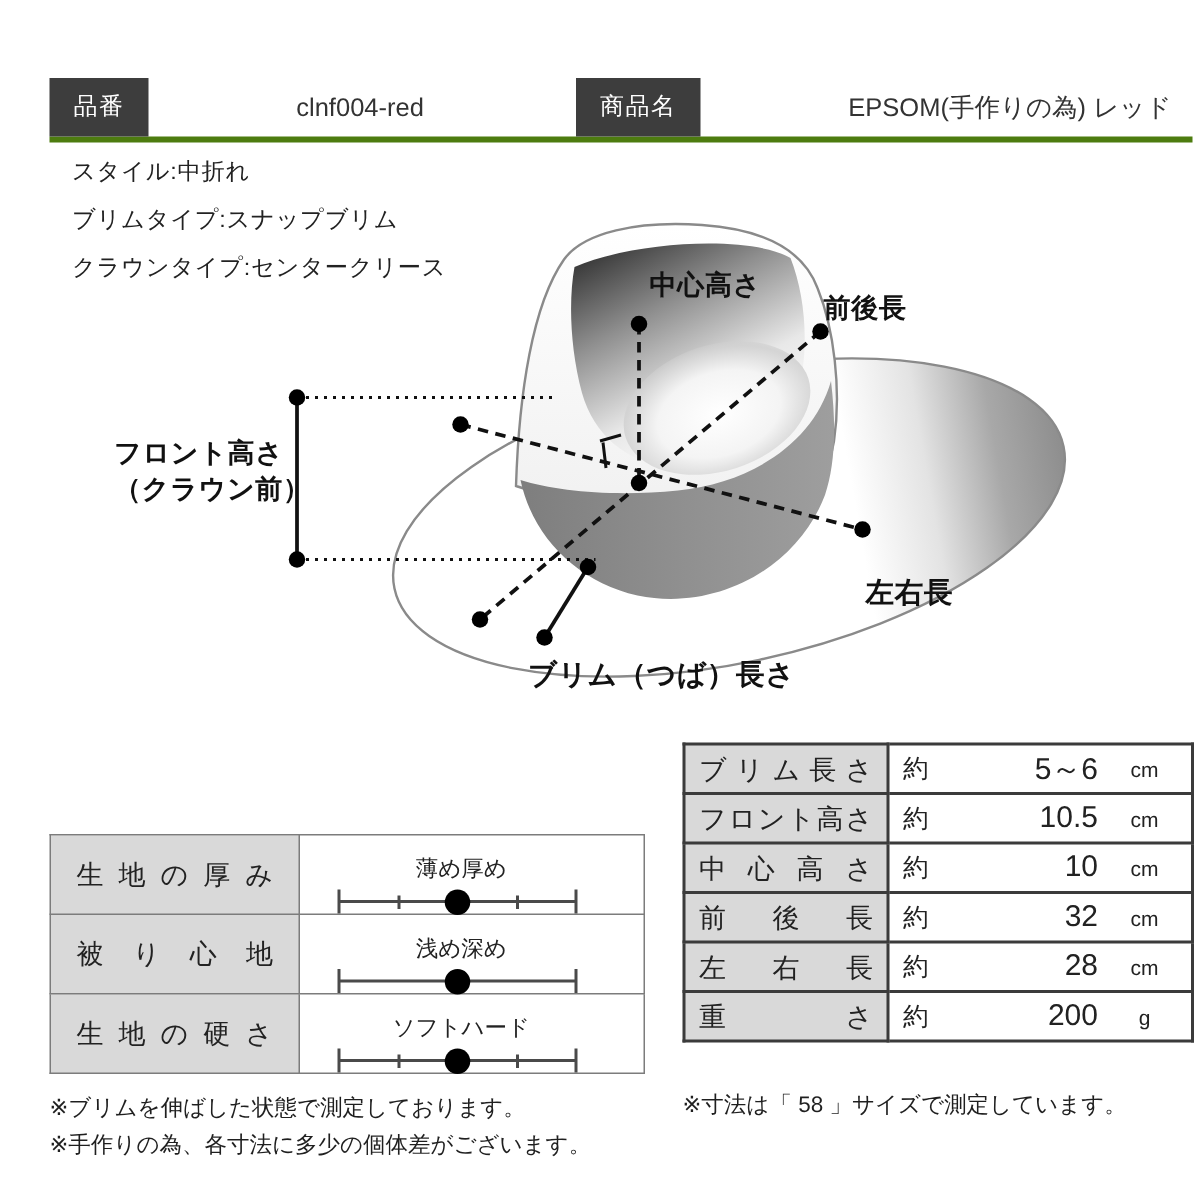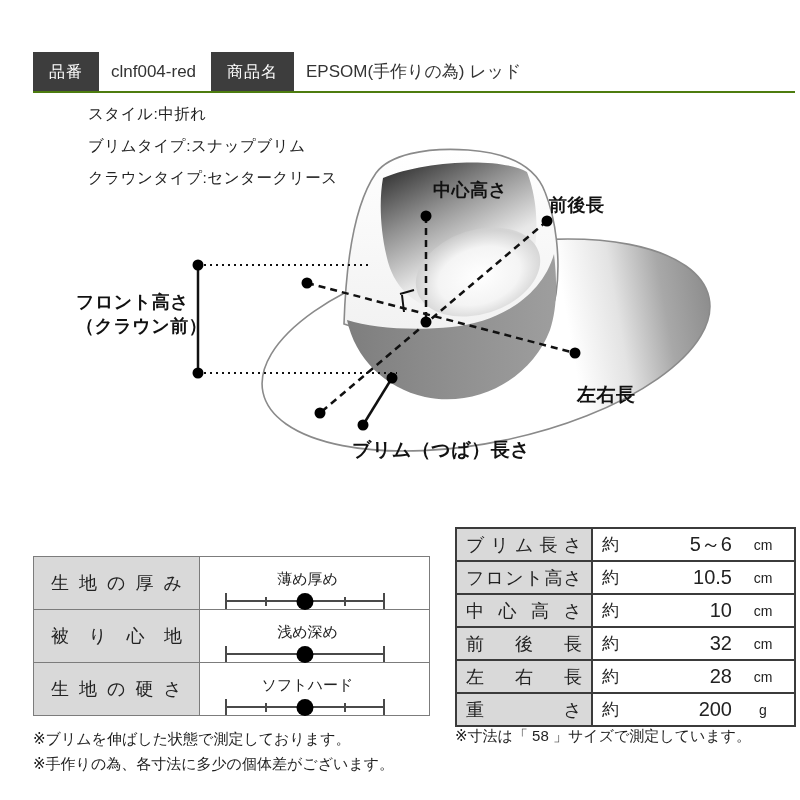--- a/index.html
+++ b/index.html
@@ -1,28 +1,28 @@
 <!DOCTYPE html>
 <html><head>
 <meta charset="utf-8">
 <style>
   html,body{margin:0;padding:0;background:#fff;}
   .page{position:relative;width:800px;height:800px;background:#ffffff;overflow:hidden;
         font-family:"Liberation Sans","DejaVu Sans",sans-serif;color:#222;}
 
   
   .header{position:absolute;left:33px;top:50px;width:762px;height:41px;
-          border-bottom:2px solid #4d7c0f;display:flex;align-items:flex-end;}
+          border-bottom:4px solid #4d7c0f;display:flex;align-items:flex-end;justify-content:space-between;}
   .tag{display:inline-block;height:39px;line-height:39px;padding:0 16px;background:#3d3d3d;
        color:#fff;font-size:16px;letter-spacing:1px;}
   .hval{height:39px;line-height:39px;font-size:17px;color:#333;margin:0 14px 0 12px;min-width:86px;}
 
   
   .specs{position:absolute;left:48px;top:104px;font-size:15.5px;color:#222;}
-  .specs div{margin-bottom:11px;letter-spacing:.5px;margin-left:40px;}
+  .specs div{margin-bottom:11px;letter-spacing:.5px;}
 
   
   .hat-svg{position:absolute;left:185px;top:145px;}
   .dlabel{position:absolute;font-size:18px;font-weight:bold;color:#111;white-space:nowrap;letter-spacing:.5px;}
   #lbl-center{left:433px;top:178px;}
   #lbl-frontback{left:549px;top:193px;}
   #lbl-frontheight{left:76px;top:290px;line-height:24px;}
   #lbl-leftright{left:577px;top:382px;font-size:19px;}
   #lbl-brimlen{left:352px;top:437px;font-size:19px;}
 
@@ -32,21 +32,21 @@
   .fit-table th{width:131px;background:#d9d9d9;font-size:18px;font-weight:normal;color:#222;
                 text-align:justify;text-align-last:justify;padding:0 17px;}
   .slider{padding:6px 0 0 0;}
   .slider-labels{display:flex;justify-content:center;font-size:15px;color:#222;padding:0 21px 0 7px;}
   .track{margin:11px 45px 0 26px;position:relative;border-top:2px solid #4a4a4a;}
   .tick{position:absolute;width:2px;height:9px;top:-5.5px;background:#4a4a4a;transform:translateX(-50%);}
   .tick.end{height:16px;top:-9px;}
   .sdot{position:absolute;width:17px;height:17px;top:-9.5px;border-radius:50%;background:#000;transform:translateX(-50%);}
 
   
-  .size-table{position:absolute;left:455px;top:527px;width:341px;border-collapse:collapse;table-layout:fixed;padding-left:20px;}
+  .size-table{position:absolute;left:455px;top:495px;width:341px;border-collapse:collapse;table-layout:fixed;padding-left:20px;}
   .size-table th,.size-table td{border:2px solid #3b3b3b;height:31px;padding:0;}
   .size-table th{width:116px;background:#d9d9d9;font-size:18px;font-weight:normal;color:#222;
                  text-align:justify;text-align-last:justify;padding:0 9px;}
   .sizerow{display:flex;align-items:center;height:31px;}
   .approx{width:40px;padding-left:9px;font-size:17px;color:#222;}
   .sval{flex:1;text-align:right;font-size:20px;color:#222;}
   .sunit{width:62px;text-align:center;font-size:14px;color:#222;}
 
   
   .notes-left{position:absolute;left:33px;top:726px;font-size:15px;line-height:25px;color:#1f1f1f;}

